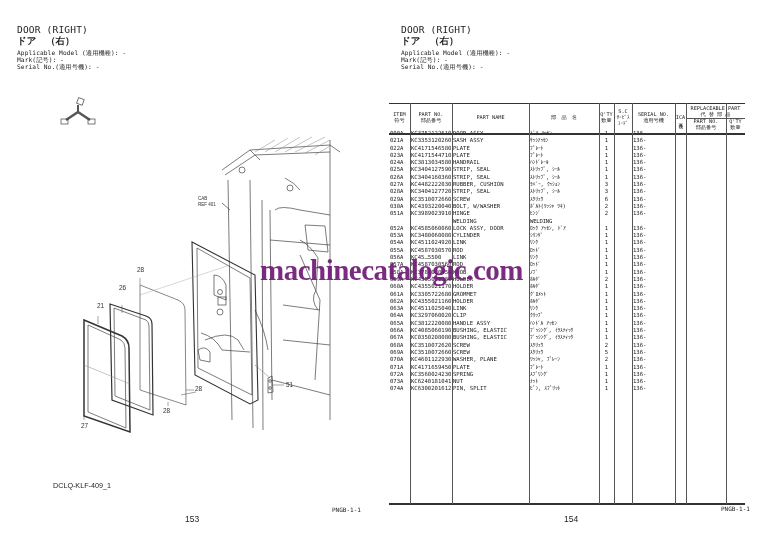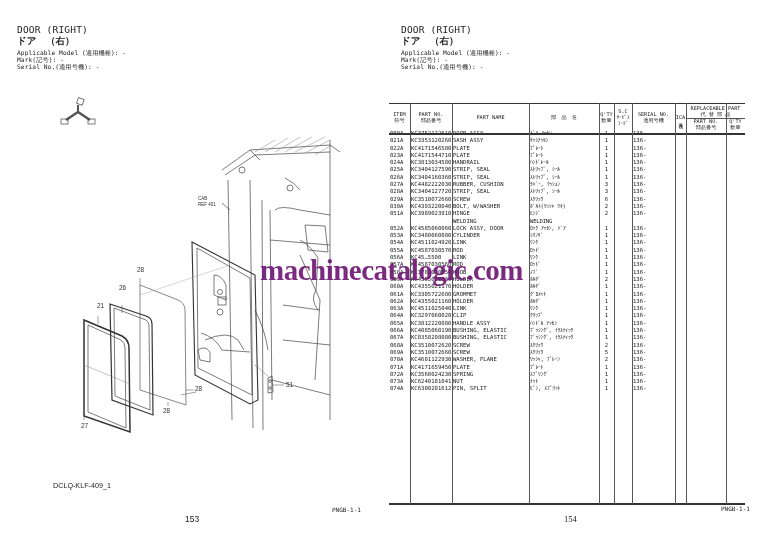--- a/index.html
+++ b/index.html
@@ -666,16 +666,16 @@
             <td>136-</td>
             <td></td>
             <td></td>
             <td></td>
           </tr>
         </tbody>
     </table>
   </div>
 
   <div class="pn-code" style="left:337px; top:505px;">PNGB-1-1</div>
-  <div class="page-num" style="left:180px;font-family:Liberation Serif, serif;">154</div>
+  <div class="page-num" style="left:180px;">154</div>
 </div>
 
 <div class="watermark">machinecatalogic.com</div>
 
 </body></html>

